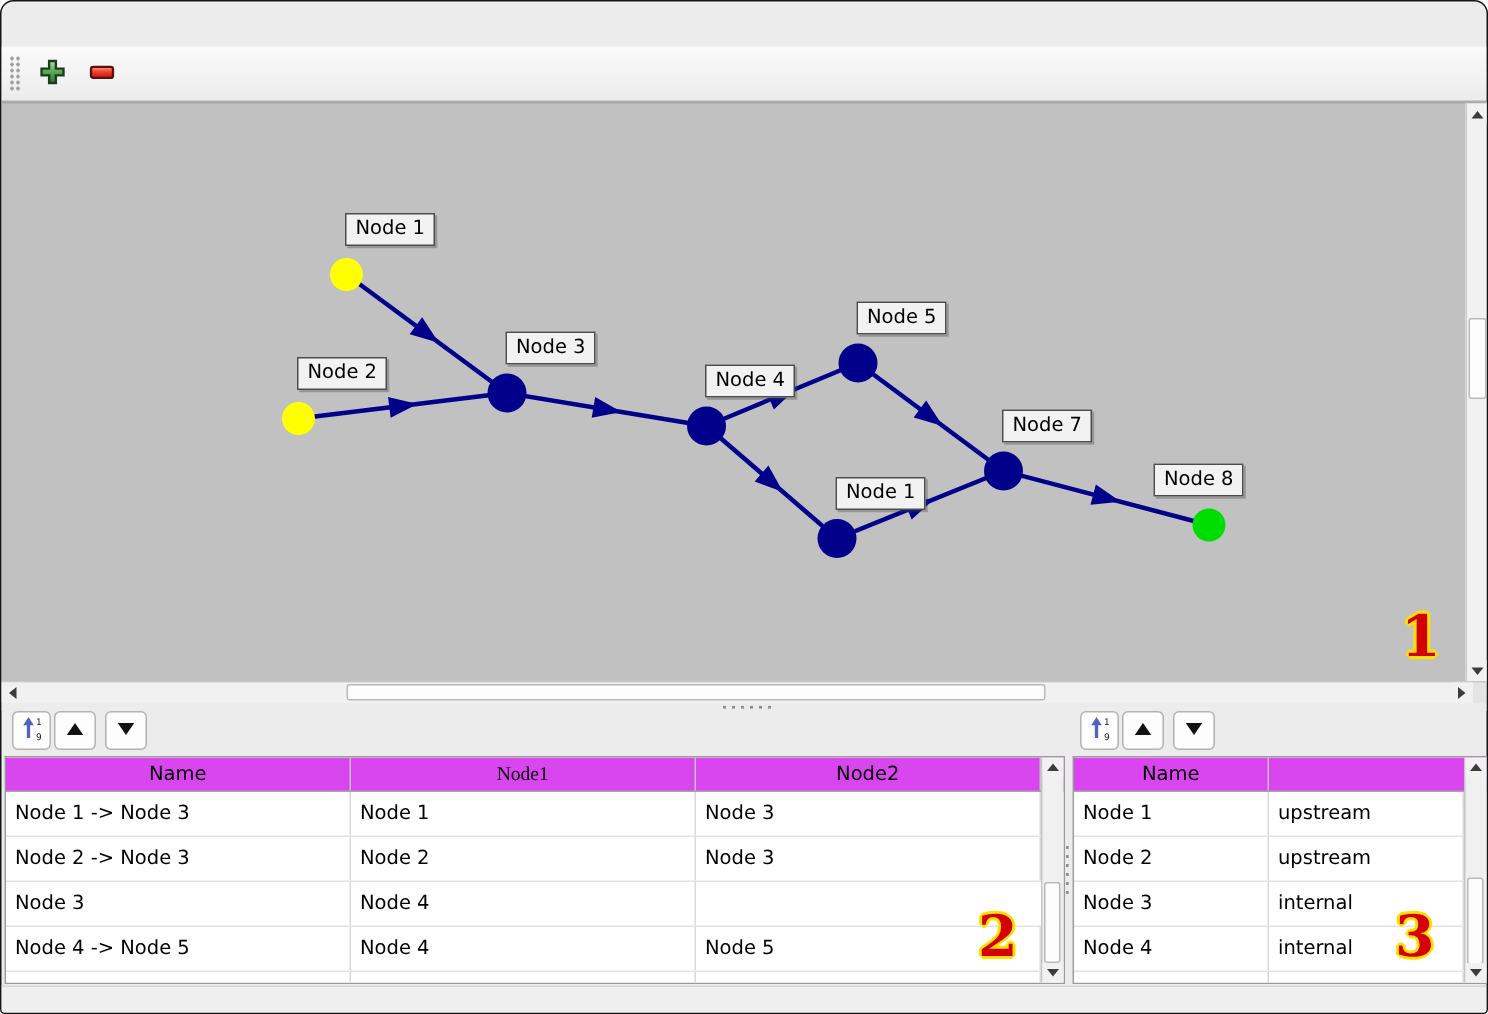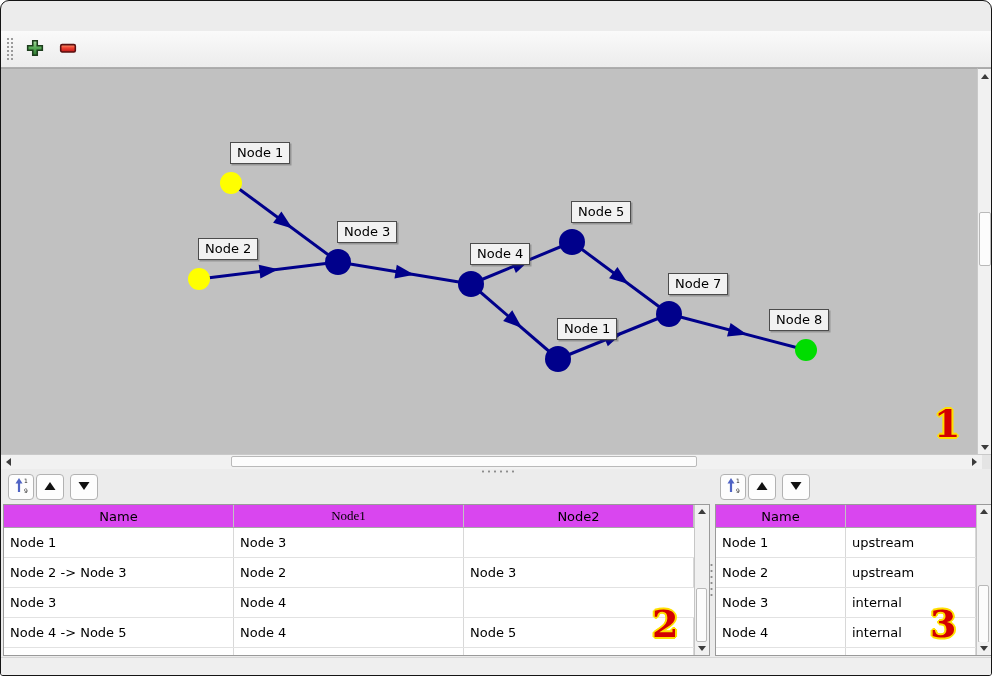--- a/index.html
+++ b/index.html
@@ -220,20 +220,21 @@
   </button>
 
   <div class="table" style="left:2px;width:707px;height:152px;">
     <div class="thead">
         <div class="th" style="width: 230px;">Name</div>
         <div class="th" style="width: 230px; font-family: Liberation Serif, serif;">Node1</div>
         <div class="th" style="width: 230px;">Node2</div>
       </div>
     <div class="tbody">
         <div class="tr">
+          <div class="td" style="width: 230px;">Node 1 -&gt; Node 3</div>
           <div class="td" style="width: 230px;">Node 1</div>
           <div class="td" style="width: 230px;">Node 3</div>
         </div>
         <div class="tr">
           <div class="td" style="width: 230px;">Node 2 -&gt; Node 3</div>
           <div class="td" style="width: 230px;">Node 2</div>
           <div class="td" style="width: 230px;">Node 3</div>
         </div>
         <div class="tr">
           <div class="td" style="width: 230px;">Node 3</div>

